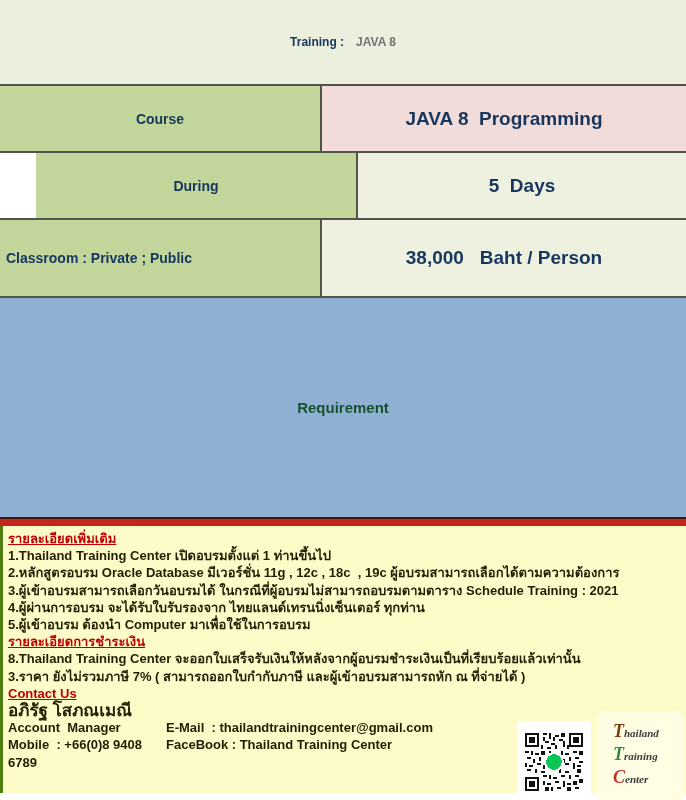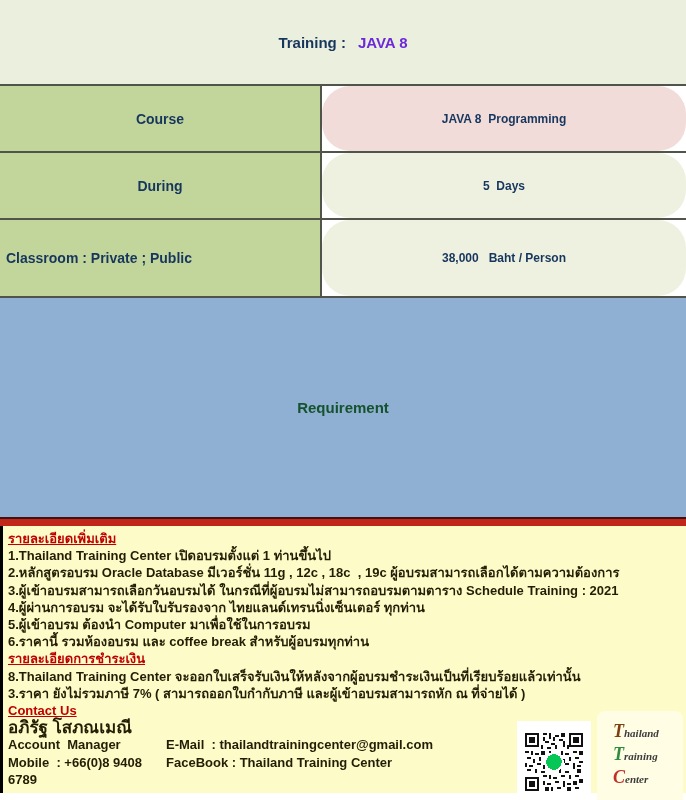--- a/index.html
+++ b/index.html
@@ -10,50 +10,50 @@
     font-family:"Liberation Sans","DejaVu Sans",sans-serif;
     font-weight:bold;
     overflow:hidden;
   }
   
   .header{
     height:84px;
     background:#ebefde;
     border-bottom:2px solid #50544a;
     display:flex;align-items:center;justify-content:center;
-    font-size:15px;
+    font-size:12px;
   }
   .header .prefix{color:#17365d;white-space:pre;}
-  .header .course{color:#6d28d9;margin-left:12px;white-space:pre;}
+  .header .course{color:#737373;margin-left:12px;white-space:pre;}
   
   .row{display:flex;border-bottom:2px solid #50544a;}
   .row .label{
     width:322px;background:#c2d69b;border-right:2px solid #50544a;
     display:flex;align-items:center;justify-content:center;
     color:#17365d;font-size:14px;box-sizing:border-box;white-space:pre-wrap;
   }
   .row .value{
     flex:1;display:flex;align-items:center;justify-content:center;
-    color:#17365d;font-size:12px;white-space:pre-wrap;border-radius:28px;
+    color:#17365d;font-size:19px;white-space:pre-wrap;
   }
   .row-1{height:65px;} .row-1 .value{background:#f2dcda;}
-  .row-2{height:65px;} .row-2 .value{background:#eef1e0;}
+  .row-2{height:65px;padding-left:36px;} .row-2 .value{background:#eef1e0;}
   .row-3{height:76px;} .row-3 .value{background:#eef1e0;}
   .row-3 .label{justify-content:flex-start;padding-left:6px;}
   
   .requirement{
     height:219px;background:#8fafd3;
     display:flex;align-items:center;justify-content:center;
     color:#14532d;font-size:15px;
   }
   .redbar{height:9px;background:#c2251a;border-top:2px solid #401310;}
   
   .details{
     position:absolute;left:0;top:526px;right:0;bottom:7px;
-    background:#fdfcc9;border-left:3px solid #000000;
+    background:#fdfcc9;border-left:3px solid #4d7c0f;
     padding:4px 4px 0 5px;box-sizing:border-box;
     font-size:13px;line-height:17.2px;color:#241d03;
   }
   .section-title{color:#c00000;text-decoration:underline;}
   .item{white-space:pre-wrap;}
   .contact-name{font-size:17px;}
   .contact-row{display:flex;}
   .contact-left{width:158px;white-space:pre-wrap;flex:0 0 158px;}
   .contact-right{white-space:pre-wrap;}
   .bottom-strip{position:absolute;left:0;bottom:0;width:100%;height:7px;background:#ffffff;}
@@ -110,21 +110,20 @@
 
   <div class="redbar"></div>
 
   <div class="details">
     <div class="section-title">รายละเอียดเพิ่มเติม</div>
     <div class="item">1.Thailand Training Center เปิดอบรมตั้งแต่ 1 ท่านขึ้นไป</div>
     <div class="item">2.หลักสูตรอบรม Oracle Database มีเวอร์ชั่น 11g , 12c , 18c  , 19c ผู้อบรมสามารถเลือกได้ตามความต้องการ</div>
     <div class="item">3.ผู้เข้าอบรมสามารถเลือกวันอบรมได้ ในกรณีที่ผู้อบรมไม่สามารถอบรมตามตาราง Schedule Training : 2021</div>
     <div class="item">4.ผู้ผ่านการอบรม จะได้รับใบรับรองจาก ไทยแลนด์เทรนนิ่งเซ็นเตอร์ ทุกท่าน</div>
     <div class="item">5.ผู้เข้าอบรม ต้องนำ Computer มาเพื่อใช้ในการอบรม</div>
-    <div class="item">6.ราคานี้ รวมห้องอบรม และ coffee break สำหรับผู้อบรมทุกท่าน</div>
 
     <div class="section-title">รายละเอียดการชำระเงิน</div>
     <div class="item">8.Thailand Training Center จะออกใบเสร็จรับเงินให้หลังจากผู้อบรมชำระเงินเป็นที่เรียบร้อยแล้วเท่านั้น</div>
     <div class="item">3.ราคา ยังไม่รวมภาษี 7% ( สามารถออกใบกำกับภาษี และผู้เข้าอบรมสามารถหัก ณ ที่จ่ายได้ )</div>
 
     <div class="section-title">Contact Us</div>
     <div class="contact-name">อภิรัฐ  โสภณเมณี</div>
     <div class="contact-row">
       <span class="contact-left">Account  Manager</span>
       <span class="contact-right">E-Mail  : thailandtrainingcenter@gmail.com</span>

